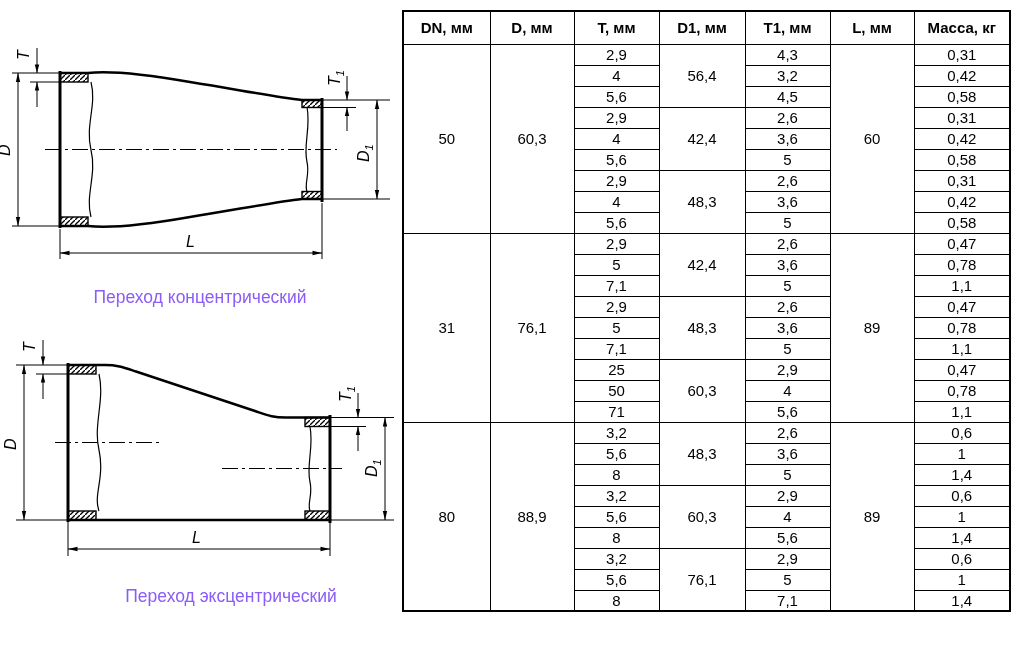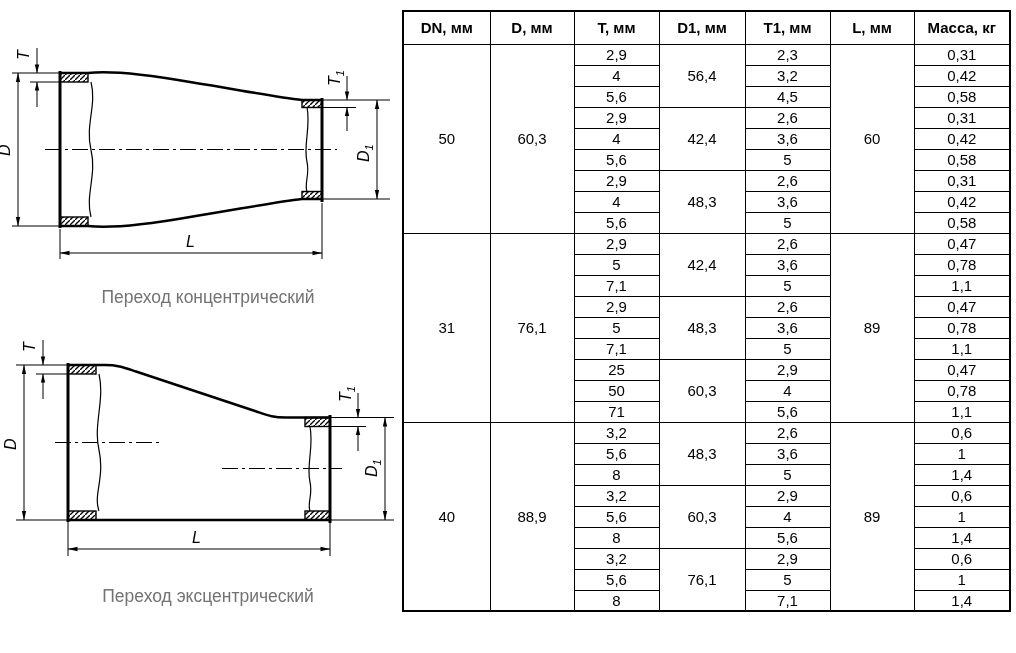--- a/index.html
+++ b/index.html
@@ -1,23 +1,23 @@
 <!DOCTYPE html>
 <html><head>
 <meta charset="utf-8">
 <style>
   * { margin:0; padding:0; box-sizing:border-box; }
   html,body { width:1016px; height:653px; background:#ffffff;
     font-family:"Liberation Sans", sans-serif; position:relative; overflow:hidden; }
   .pane { position:absolute; }
   #drawings { left:0; top:0; width:400px; height:653px; }
-  .caption { position:absolute; left:8px; width:400px; text-align:center;
-    font-size:17.5px; color:#737373; }
+  .caption { position:absolute; left:0; width:400px; text-align:center;
+    font-size:17.5px; color:#8b5cf6; }
   #cap-concentric { top:287px; }
-  #cap-eccentric  { top:586px; }
+  #cap-eccentric  { top:586px;margin-left:31px; }
   svg { position:absolute; left:0; }
   #svg-concentric { top:38px; }
   #svg-eccentric  { top:328px; }
   .outline { stroke:#000; stroke-width:2.5; fill:none; stroke-linejoin:round; }
   .wall    { stroke:#000; stroke-width:3;   fill:none; }
   .thin    { stroke:#000; stroke-width:1;   fill:none; }
   .breakln { stroke:#000; stroke-width:1.2; fill:none; }
   .cl      { stroke:#000; stroke-width:1;   fill:none; stroke-dasharray:16 4 3 4; }
   .arrow   { fill:#000; stroke:none; }
   .flange  { stroke:#000; stroke-width:1.4; }
@@ -200,21 +200,21 @@
         <th>L, мм</th>
         <th>Масса, кг</th>
       </tr>
     </thead>
     <tbody>
         <tr>
           <td rowspan="9">50</td>
           <td rowspan="9">60,3</td>
           <td>2,9</td>
           <td rowspan="3">56,4</td>
-          <td>2,3</td>
+          <td>4,3</td>
           <td rowspan="9">60</td>
           <td>0,31</td>
         </tr>
         <tr>
           <td>4</td>
           <td>3,2</td>
           <td>0,42</td>
         </tr>
         <tr>
           <td>5,6</td>
@@ -298,21 +298,21 @@
           <td>50</td>
           <td>4</td>
           <td>0,78</td>
         </tr>
         <tr>
           <td>71</td>
           <td>5,6</td>
           <td>1,1</td>
         </tr>
         <tr>
-          <td rowspan="9">40</td>
+          <td rowspan="9">80</td>
           <td rowspan="9">88,9</td>
           <td>3,2</td>
           <td rowspan="3">48,3</td>
           <td>2,6</td>
           <td rowspan="9">89</td>
           <td>0,6</td>
         </tr>
         <tr>
           <td>5,6</td>
           <td>3,6</td>

